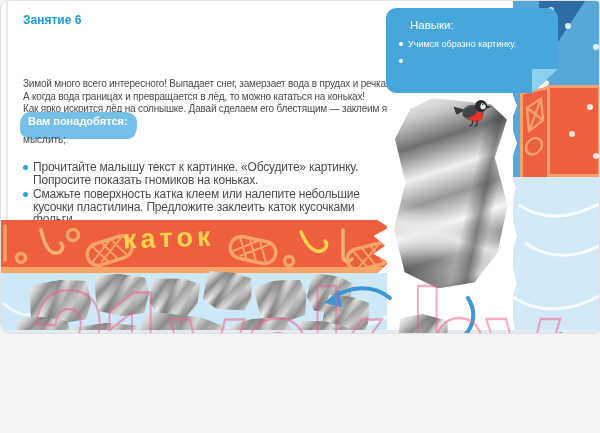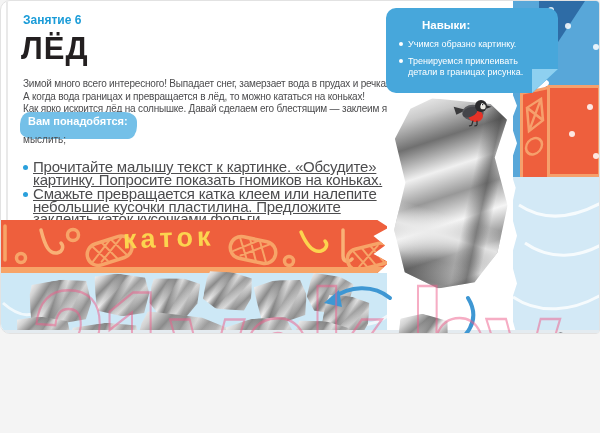--- a/index.html
+++ b/index.html
@@ -9,21 +9,21 @@
         border-radius:10px 4px 4px 10px;}
   .gutter{position:absolute;left:5px;top:0;width:2px;height:100%;background:#e9e9e9;}
 
   
   .lesson-label{position:absolute;left:22px;top:12px;font-size:12px;font-weight:bold;color:#1b9cd8;}
   .page-title{position:absolute;left:20px;top:30px;font-size:31px;font-weight:bold;color:#231f20;letter-spacing:1px;}
   .intro{position:absolute;left:22px;top:77px;font-size:10px;line-height:12.5px;color:#4c4c4e;white-space:nowrap;letter-spacing:-0.2px;}
   .badge{position:absolute;left:19px;top:111px;background:#74c0e8;color:#fff;font-size:11px;font-weight:bold;
          padding:3px 9px 12px 8px;border-radius:10px 12px 9px 13px/12px 10px 13px 9px;}
   .materials{position:absolute;left:22px;top:133px;font-size:10px;line-height:12.5px;color:#4c4c4e;}
-  .instr{position:absolute;left:22px;width:364px;font-size:15px;line-height:12.5px;color:#4c4c4e;padding-left:10px;letter-spacing:-0.2px;text-decoration:underline;}
+  .instr{position:absolute;left:22px;width:364px;font-size:12px;line-height:12.5px;color:#4c4c4e;padding-left:10px;letter-spacing:-0.2px;}
   .instr .bdot{position:absolute;left:0;top:3.5px;width:5px;height:5px;border-radius:50%;background:#2aa0dc;}
   .i1{top:160px;} .i2{top:187px;}
 
   
   .banner{position:absolute;left:0;top:219px;width:388px;height:53px;background:#ee5f3d;
           clip-path:polygon(0 0,97% 0,100% 14%,96% 30%,99% 48%,96% 64%,100% 80%,97% 100%,0 100%);}
   .banner .stripe{position:absolute;left:0;bottom:0;width:100%;height:6px;background:#f7a468;}
   .katok{position:absolute;left:122px;top:3px;font-size:27px;font-weight:bold;color:#fcd44f;
          transform:rotate(-2deg);letter-spacing:4px;}
 
@@ -37,21 +37,21 @@
         clip-path:polygon(0 0,100% 0,0 100%);}
   .sled-left{position:absolute;left:519px;top:88px;width:30px;height:95px;background:#ee5f3d;
              border:3px solid #f6a06c;transform:skewY(-12deg);}
   .sled-front{position:absolute;left:546px;top:84px;width:54px;height:92px;background:#ee5f3d;border:3px solid #f6a06c;}
   .snowcap{position:absolute;left:514px;top:76px;width:34px;height:12px;background:#fff;border-radius:50%;}
   .ice-right{position:absolute;left:512px;top:176px;width:88px;height:257px;background:#d3e9f6;}
 
   
   .skills{position:absolute;left:385px;top:7px;width:172px;height:85px;background:#47a7db;border-radius:10px;
           clip-path:polygon(0 0,100% 0,100% 72%,85% 100%,0 100%);color:#fff;}
-  .skills-title{position:absolute;left:36px;top:11px;font-size:11.5px;font-weight:bold;}
+  .skills-title{position:absolute;left:24px;top:11px;font-size:11.5px;font-weight:normal;}
   .skill-item{position:absolute;left:22px;width:138px;font-size:9px;line-height:11px;}
   .skill-item .wdot{position:absolute;left:-9px;top:3px;width:4px;height:4px;border-radius:50%;background:#fff;}
   .s1{top:31px;} .s2{top:48px;}
 
   
   .strip{position:absolute;left:386px;top:91px;width:130px;height:342px;background:#fff;
     clip-path:polygon(4% 0,96% 0,100% 4%,95% 9%,100% 15%,94% 22%,99% 28%,95% 35%,100% 42%,95% 49%,100% 56%,94% 63%,99% 70%,95% 77%,100% 84%,95% 91%,99% 100%,3% 100%,0 94%,5% 88%,1% 81%,6% 74%,0 67%,5% 60%,1% 53%,5% 46%,0 39%,5% 32%,1% 25%,6% 18%,1% 11%,5% 5%);}
 
   
   .foil{position:absolute;background:linear-gradient(130deg,#fff 0%,#d2d2d2 14%,#8b8b8b 26%,#f4f4f4 40%,#a8a8a8 54%,#eeeeee 66%,#909090 80%,#e3e3e3 100%);}
@@ -76,37 +76,36 @@
   .bird{position:absolute;z-index:45;}
   .bottom-edge{position:absolute;left:0;bottom:0;width:100%;height:3px;background:#e4ebf0;}
 </style>
 </head>
 <body>
 
 <div id="page">
   <div class="gutter"></div>
 
   <div class="lesson-label">Занятие 6</div>
-  <div class="page-title">ЛЁД</div>
   <div class="intro">
     <div>Зимой много всего интересного! Выпадает снег, замерзает вода в прудах и речках.</div>
     <div>А когда вода границах и превращается в лёд, то можно кататься на коньках!</div>
     <div>Как ярко искрится лёд на солнышке. Давай сделаем его блестящим — заклеим яркой фольгой.</div>
   </div>
   <div class="badge">Вам понадобятся:</div>
   <div class="materials">
     <div>мыслить;</div>
   </div>
   <div class="instr i1">
     <span class="bdot"></span>
     <span>Прочитайте малышу текст к картинке. «Обсудите» картинку. Попросите показать гномиков на коньках.</span>
   </div>
   <div class="instr i2">
     <span class="bdot"></span>
-    <span>Смажьте превращается катка клеем или налепите небольшие кусочки пластилина. Предложите заклеить каток кусочками фольги.</span>
+    <span>Смажьте поверхность катка клеем или налепите небольшие кусочки пластилина. Предложите заклеить каток кусочками фольги.</span>
   </div>
 
   <div class="banner">
     <svg width="388" height="53" viewBox="0 0 388 53">
       <g fill="none" stroke="#f7a468" stroke-width="3.5" stroke-linecap="round">
         <path d="M4,6 L4,40"></path>
         <circle cx="20" cy="38" r="4.5"></circle>
         <path d="M40,10 C44,26 48,34 56,33 C62,32 63,26 60,23" stroke="#f9b176"></path>
         <circle cx="72" cy="15" r="5.5"></circle>
         <g transform="rotate(-18 108 32)">
@@ -195,21 +194,20 @@
   <div class="foil f1" style="left:432px;top:368px;width:78px;height:58px;transform:rotate(-4deg);z-index:30;"></div>
 
   <div class="skills">
     <div class="skills-title">Навыки:</div>
     <div class="skill-item s1">
       <span class="wdot"></span>
       <span>Учимся образно картинку.</span>
     </div>
     <div class="skill-item s2">
       <span class="wdot"></span>
-      <span>Тренируемся приклеивать детали в границах рисунка.</span>
     </div>
   </div>
   <div class="skills-fold" style="position:absolute;left:531px;top:68px;width:0;height:0;border-top:24px solid #8ed0f0;border-right:26px solid transparent;"></div>
 
   <svg class="overlay" width="600" height="433" viewBox="0 0 600 433">
     <g fill="none" stroke="#3e97d3" stroke-width="4" stroke-linecap="round">
       <path d="M389,297 C372,283 348,285 332,297"></path>
       <path d="M467,297 C480,318 468,339 440,349"></path>
     </g>
     <g fill="#3e97d3">

